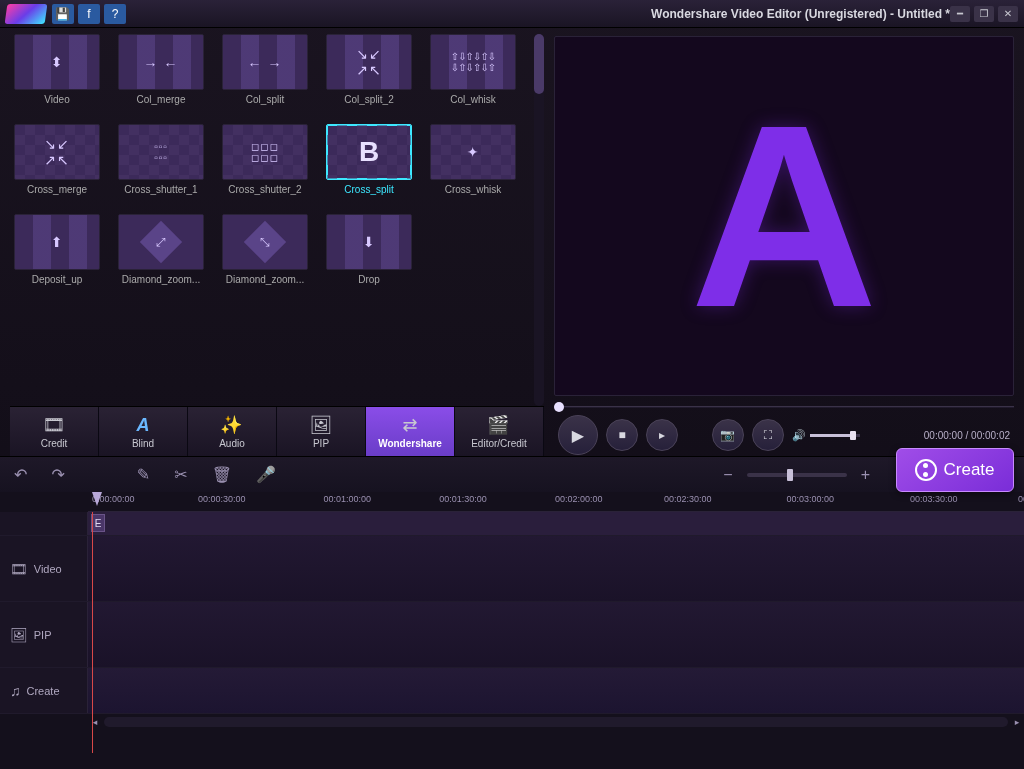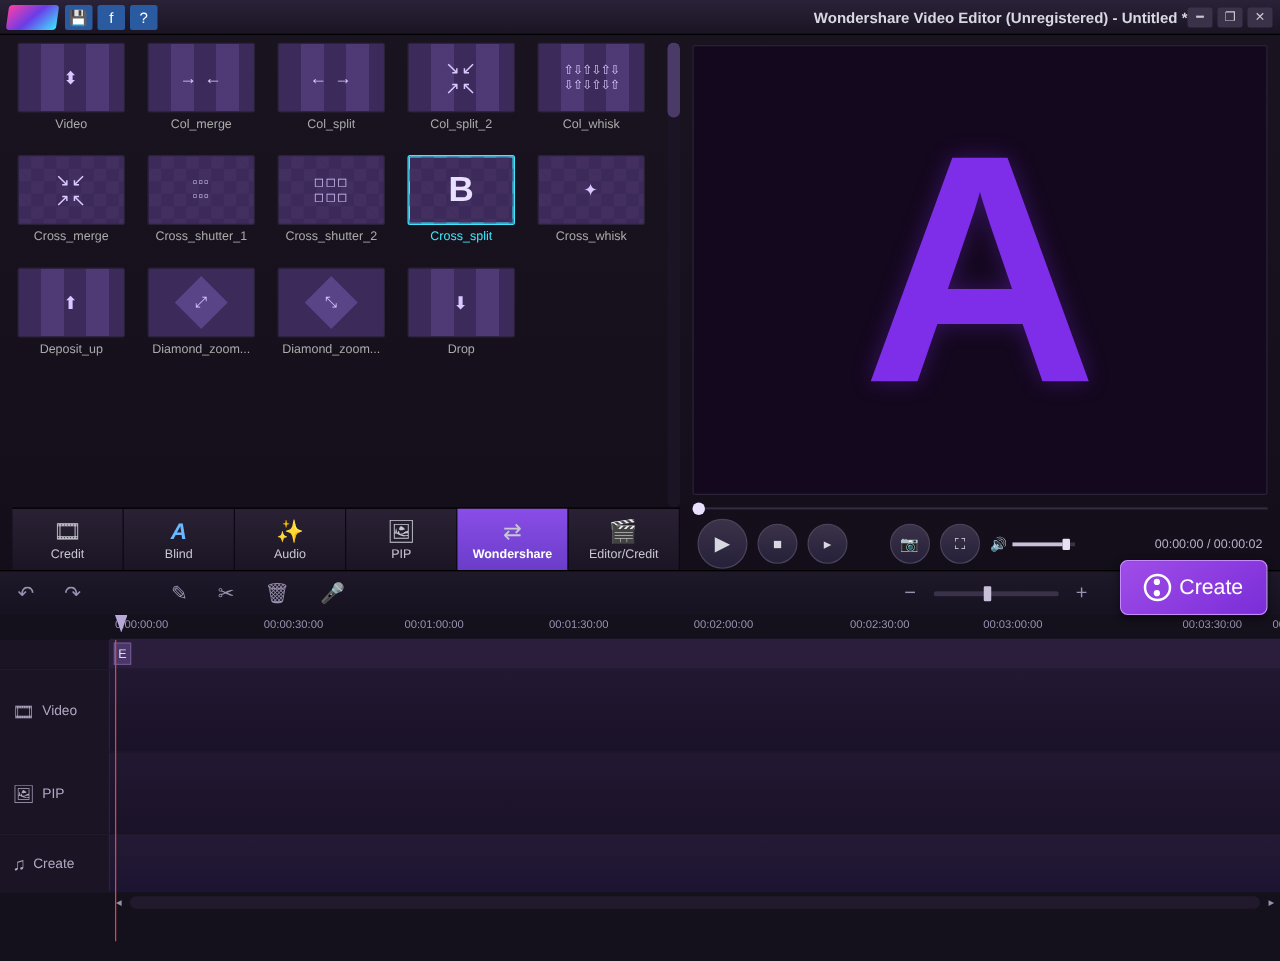--- a/index.html
+++ b/index.html
@@ -306,27 +306,27 @@
           <div class="zthumb"></div>
         </div>
       <span class="tbtn">+</span>
     </div>
   </div>
 
   <div class="timeline">
     <div class="ruler" id="ruler">
       <div class="playhead"></div>
     <div class="tick" style="left: 4px;">0:00:00:00</div>
-        <div class="tick" style="left: 123px;">00:00:30:00</div>
+        <div class="tick" style="left: 110px;">00:00:30:00</div>
         <div class="tick" style="left: 235.5px;">00:01:00:00</div>
         <div class="tick" style="left: 351.25px;">00:01:30:00</div>
         <div class="tick" style="left: 467px;">00:02:00:00</div>
-        <div class="tick" style="left: 592px;">00:02:30:00</div>
+        <div class="tick" style="left: 576px;">00:02:30:00</div>
         <div class="tick" style="left: 698.5px;">00:03:00:00</div>
-        <div class="tick" style="left: 858px;">00:03:30:00</div>
+        <div class="tick" style="left: 822px;">00:03:30:00</div>
         <div class="tick" style="left: 930px;">00:04:00:00</div>
       </div>
     <div class="tracks-line"></div>
 
     <div class="effect-row">
       <div class="thead"></div>
       <div class="tbody">
         <div class="clip">E</div>
       </div>
     </div>

